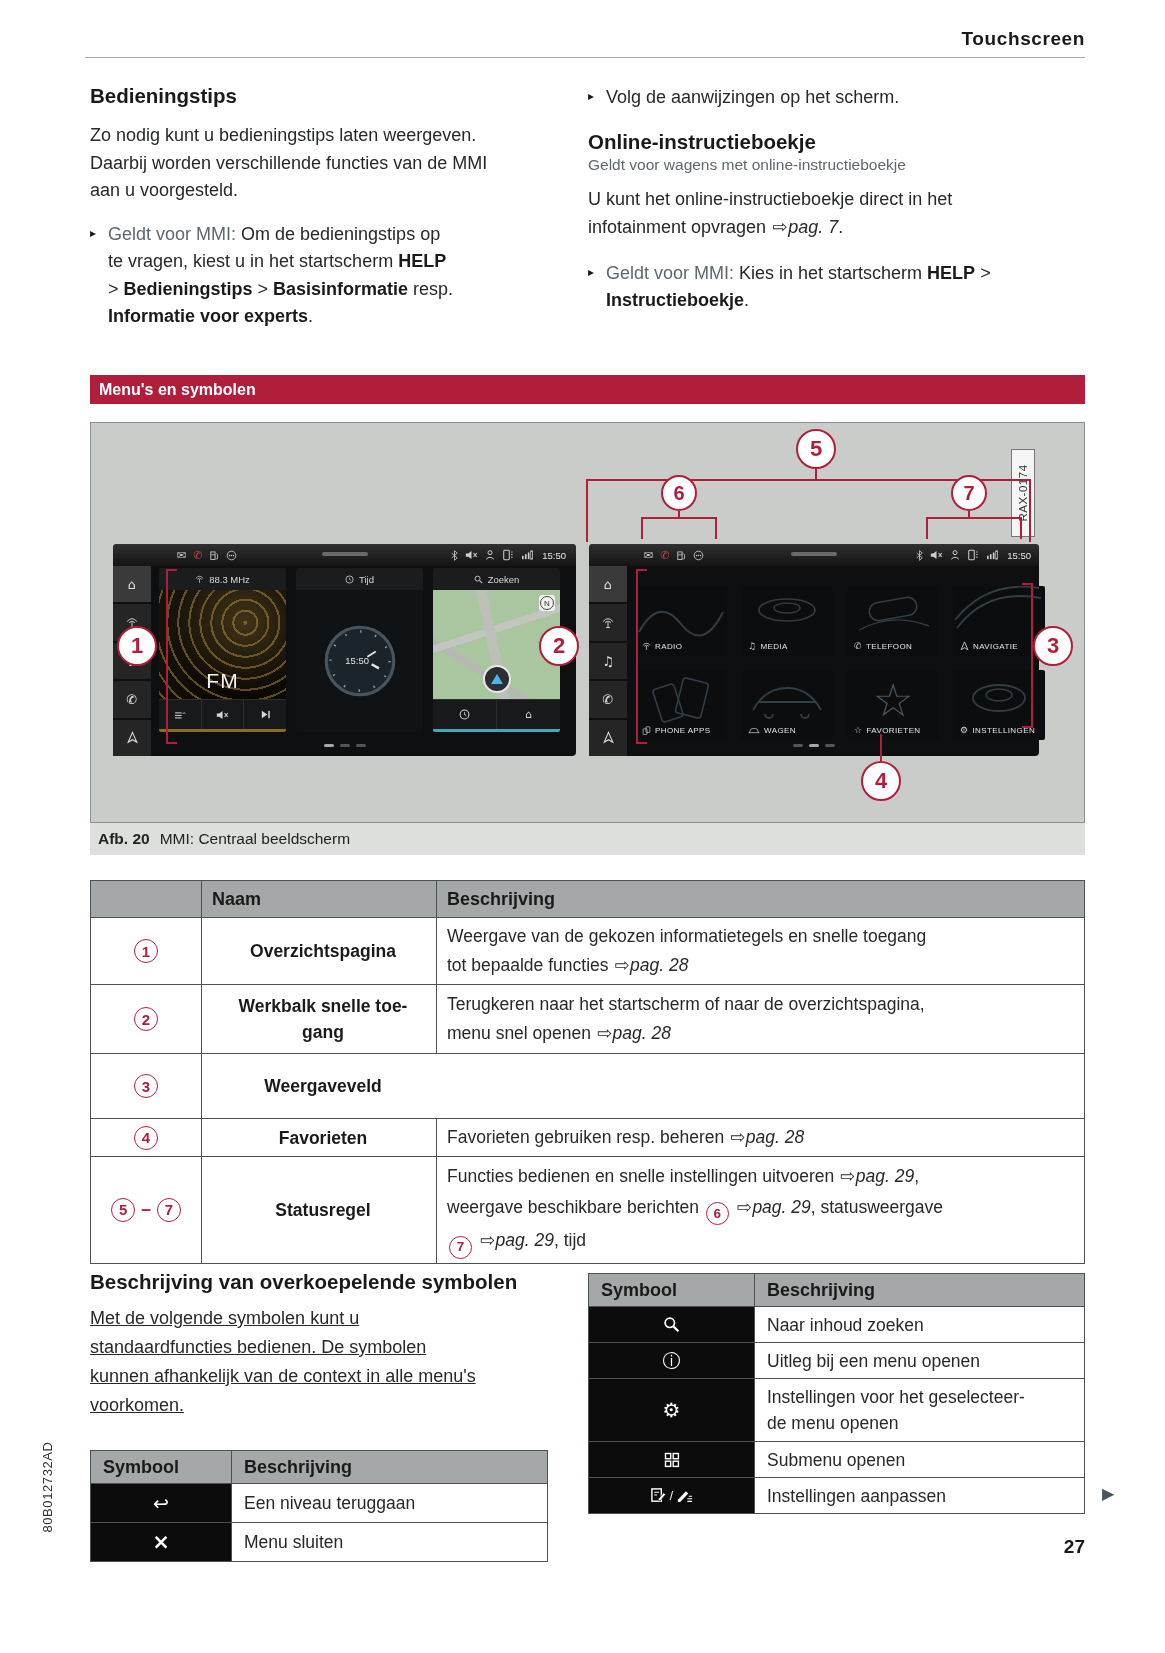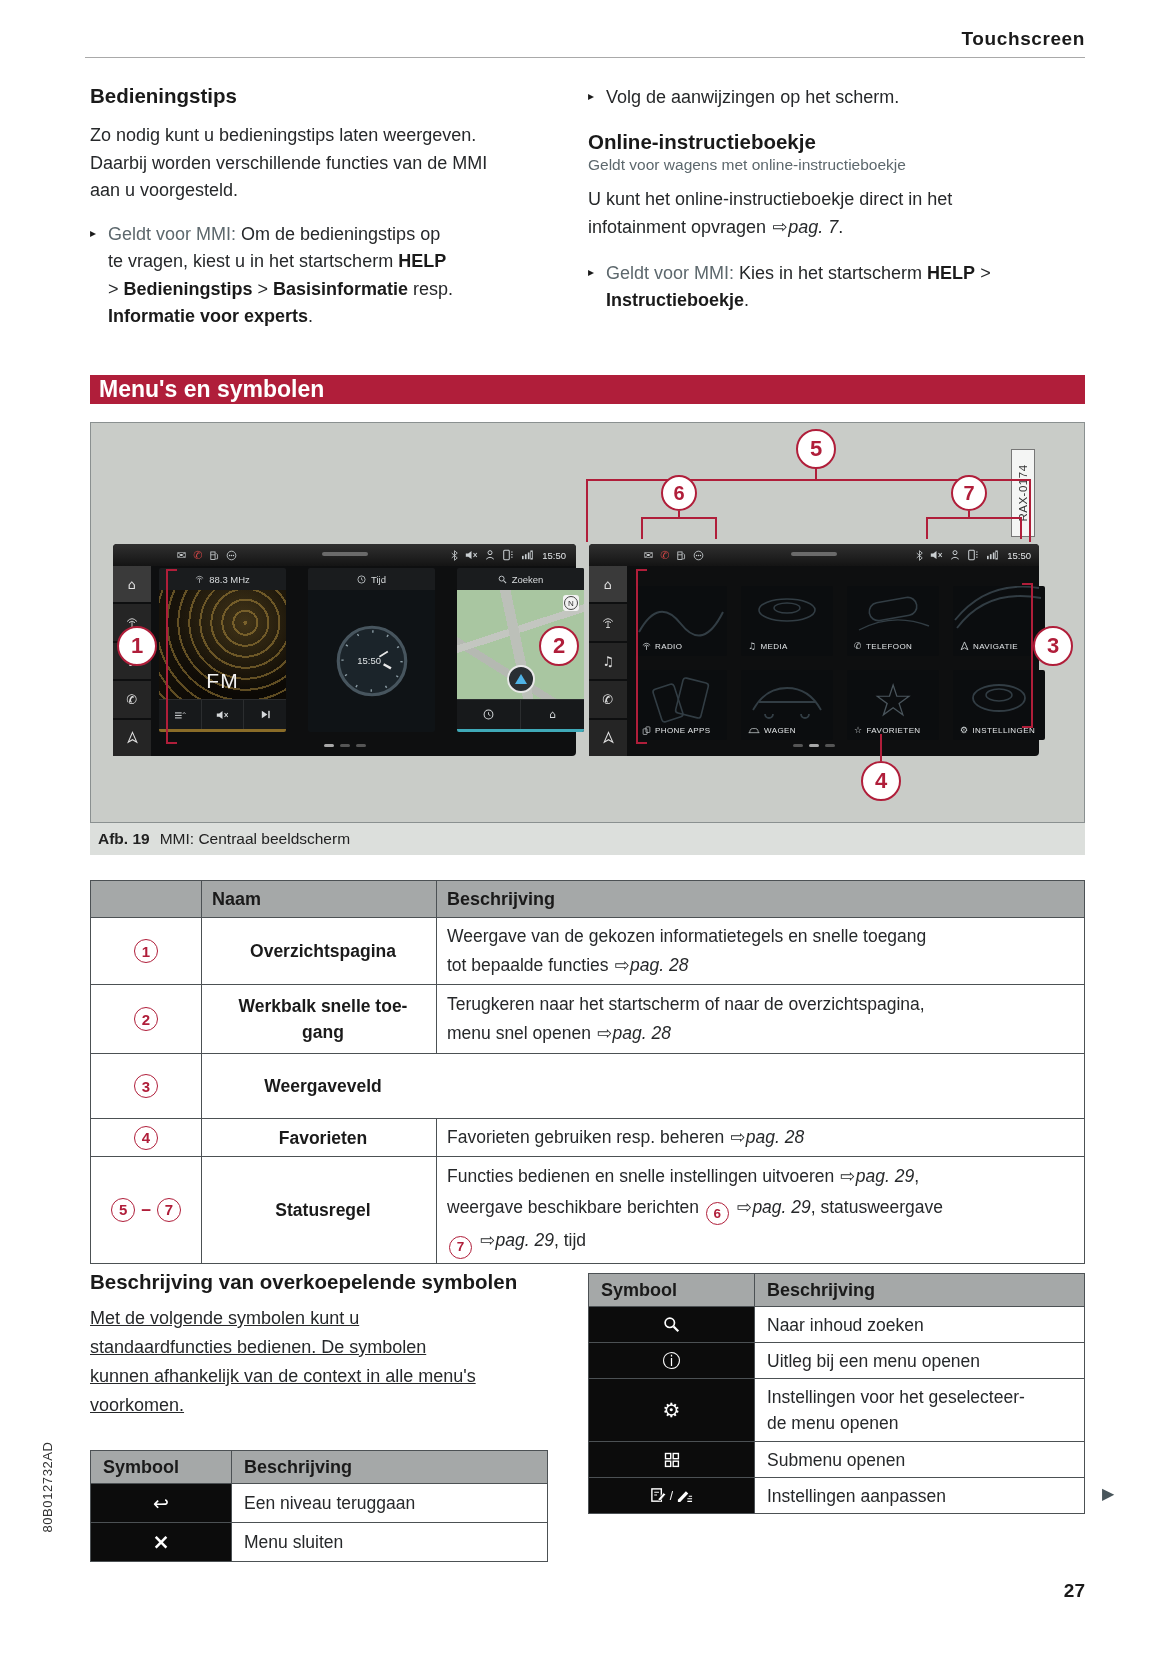--- a/index.html
+++ b/index.html
@@ -25,21 +25,21 @@
   .sg-b{font-weight:bold;color:#1a1a1a;}
   .sg-i{font-style:italic;}
   .sg-g{color:#5d686d;}
   .sg-a{font-family:"DejaVu Sans",sans-serif;padding:0 1px;}
   .sg-c{display:inline-flex;width:21px;height:21px;border:1.6px solid #b01e3a;border-radius:50%;
         color:#b01e3a;font-weight:bold;font-size:13.5px;align-items:center;justify-content:center;
         vertical-align:-5px;margin:0 2px;background:#fff;line-height:1;}
 
   
   .banner{left:90px;top:375px;width:995px;height:29px;background:#b01e3a;color:#fff;
-          font-size:23px;font-weight:bold;line-height:29px;padding-left:9px;box-sizing:border-box;}
+          font-size:16px;font-weight:bold;line-height:29px;padding-left:9px;box-sizing:border-box;}
 
   
   .fig{left:90px;top:422px;width:995px;height:433px;}
   .fig-canvas{position:absolute;left:0;right:0;top:0;height:401px;background:#c9ccc8;
               border:1px solid #8a9090;box-sizing:border-box;}
   .fig-caption{position:absolute;left:0;right:0;bottom:0;height:32px;background:#dcdfdc;
                display:flex;align-items:center;gap:10px;padding-left:8px;font-size:15.5px;color:#222;}
   .fig-caption .cap-b{font-weight:bold;}
   .watermark{position:absolute;left:920px;top:26px;width:22px;height:86px;background:#f4f5f4;
              border:1px solid #777;display:flex;align-items:center;justify-content:center;}
@@ -59,21 +59,21 @@
   .stime{font-size:9.5px;color:#e3e6e8;margin-left:2px;}
   .side{position:absolute;left:0;top:22px;bottom:0;width:38px;display:flex;flex-direction:column;gap:2px;}
   .side .cell{flex:1;background:#252525;display:flex;align-items:center;justify-content:center;}
   .side .cell.hi{background:#3a3a3a;}
   .side .ch{font-family:"DejaVu Sans",sans-serif;font-size:13px;color:#e0e0e0;line-height:1;}
   .dots{position:absolute;left:50%;top:200px;transform:translateX(-50%);display:flex;gap:6px;}
   .dots i{width:10px;height:3px;border-radius:1.5px;background:#555;}
   .dots i.on{background:#a8a8a8;}
 
   
-  .tiles{position:absolute;left:46px;top:24px;display:flex;gap:22px;}
+  .tiles{position:absolute;left:46px;top:24px;display:flex;gap:10px;}
   .tile{width:127px;height:164px;background:#101214;border-radius:2px;overflow:hidden;
         display:flex;flex-direction:column;}
   .thead{height:22px;background:#1a1c1e;display:flex;align-items:center;justify-content:center;gap:5px;
          color:#d8dbdd;font-size:9.5px;}
   .tart{position:relative;flex:1;}
   .fm-art{background:
       radial-gradient(circle at 68% 30%,rgba(199,160,70,.28),transparent 62%),
       repeating-radial-gradient(circle at 68% 30%,rgba(205,165,72,.42) 0 2px,transparent 2px 11px),
       linear-gradient(125deg,#17120a 20%,#0c0905 60%);}
   .fm-lbl{position:absolute;left:50%;bottom:6px;transform:translateX(-50%);
@@ -150,21 +150,21 @@
   .ltab .row{height:38px;}
   .rtab{left:588px;top:1273px;width:497px;}
   .rtab .hrow,.rtab .row{grid-template-columns:165px 1fr;}
   .rtab .row{height:35px;}
   .rtab .row.tall{height:62px;}
   .slash{color:#fff;font-size:12px;}
 
   .cont-arrow{left:1102px;top:1484px;font-family:"DejaVu Sans",sans-serif;font-size:16px;color:#49565c;}
   .doccode{left:47px;top:1487px;transform:translate(-50%,-50%) rotate(-90deg);white-space:nowrap;
            font-size:13px;color:#333;letter-spacing:.6px;}
-  .pagenum{right:80px;top:1580px;font-size:19px;font-weight:bold;color:#1a1a1a;}
+  .pagenum{right:80px;top:1536px;font-size:19px;font-weight:bold;color:#1a1a1a;}
 
   svg{display:block;}
 </style>
 </head>
 <body>
 
 <div class="page">
 
   <div class="abs hdr-title">Touchscreen</div>
   <div class="abs hdr-rule"></div>
@@ -583,21 +583,21 @@
       <div class="co" style="left:26px;top:203px;">1</div>
       <div class="co" style="left:448px;top:203px;">2</div>
       <div class="co" style="left:942px;top:203px;">3</div>
       <div class="co" style="left:770px;top:338px;">4</div>
       <div class="co" style="left:705px;top:6px;">5</div>
       <div class="co sm" style="left:570px;top:52px;">6</div>
       <div class="co sm" style="left:860px;top:52px;">7</div>
     </div>
 
     <div class="fig-caption">
-      <span class="cap-b">Afb. 19</span>
+      <span class="cap-b">Afb. 20</span>
       <span>MMI: Centraal beeldscherm</span>
     </div>
   </div>
 
   <div class="abs mt">
     <div class="mt-row mt-head">
       <div class="c1"></div>
       <div class="c2">Naam</div>
       <div class="c3">Beschrijving</div>
     </div>

